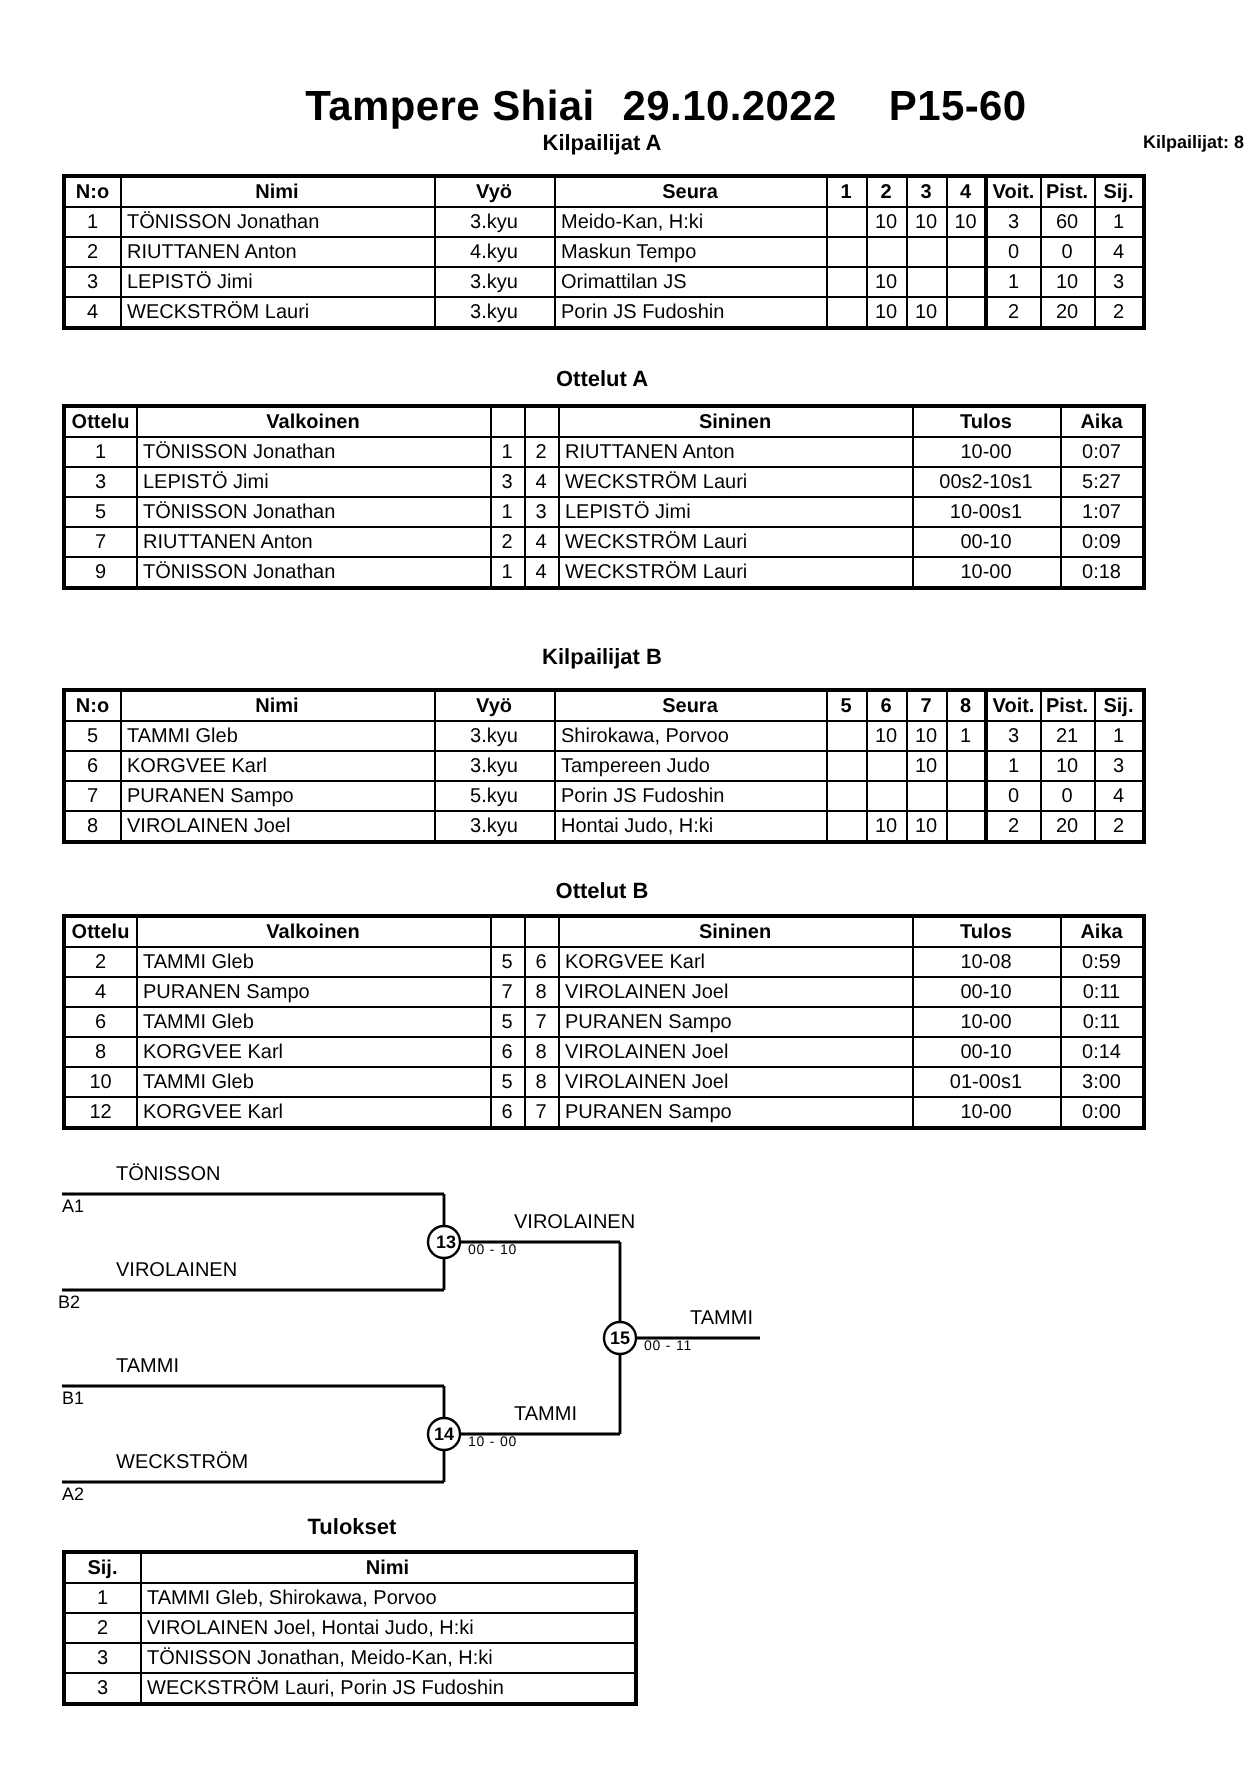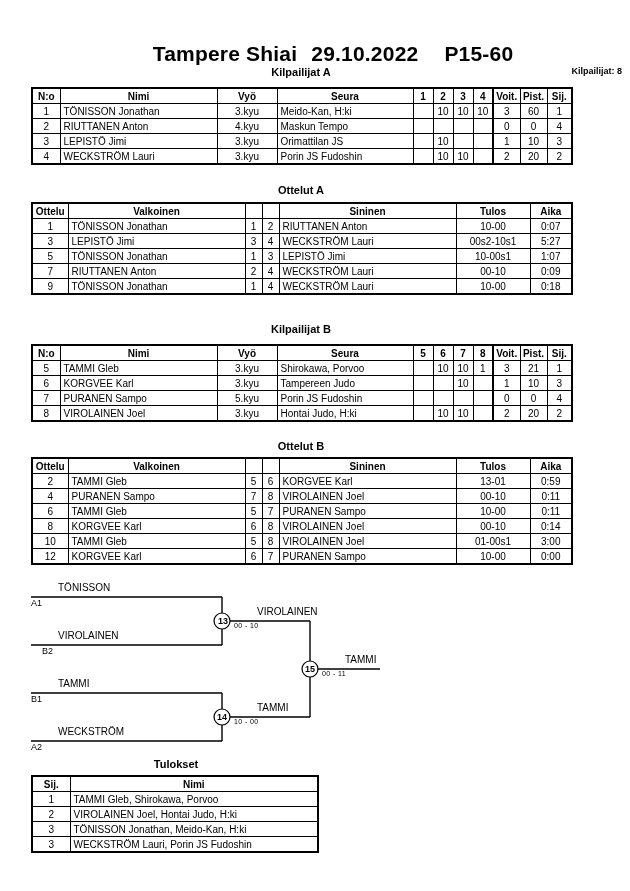--- a/index.html
+++ b/index.html
@@ -360,21 +360,21 @@
         <th class="c">Aika</th>
       </tr>
     </thead>
     <tbody>
         <tr>
           <td class="c">2</td>
           <td class="l">TAMMI Gleb</td>
           <td class="c">5</td>
           <td class="c">6</td>
           <td class="l">KORGVEE Karl</td>
-          <td class="c">13-01</td>
+          <td class="c">10-08</td>
           <td class="c">0:59</td>
         </tr>
         <tr>
           <td class="c">4</td>
           <td class="l">PURANEN Sampo</td>
           <td class="c">7</td>
           <td class="c">8</td>
           <td class="l">VIROLAINEN Joel</td>
           <td class="c">00-10</td>
           <td class="c">0:11</td>
@@ -440,21 +440,21 @@
 
       <circle cx="222" cy="41" r="8" fill="#fff" stroke="#000" stroke-width="1.2"></circle>
       <circle cx="222" cy="137" r="8" fill="#fff" stroke="#000" stroke-width="1.2"></circle>
       <circle cx="310" cy="89" r="8" fill="#fff" stroke="#000" stroke-width="1.2"></circle>
     </svg>
 
     <div class="bk-name" style="left:34px;top:2px;">TÖNISSON</div>
     <div class="bk-seed" style="left:31px;top:18px;">A1</div>
 
     <div class="bk-name" style="left:34px;top:50px;">VIROLAINEN</div>
-    <div class="bk-seed" style="left:30px;top:66px;padding-left:12px;">B2</div>
+    <div class="bk-seed" style="left:17px;top:66px;padding-left:12px;">B2</div>
 
     <div class="bk-name" style="left:34px;top:98px;">TAMMI</div>
     <div class="bk-seed" style="left:31px;top:114px;">B1</div>
 
     <div class="bk-name" style="left:34px;top:146px;">WECKSTRÖM</div>
     <div class="bk-seed" style="left:31px;top:162px;">A2</div>
 
     <div class="bk-num" style="left:215px;top:33px;">13</div>
     <div class="bk-name" style="left:233px;top:26px;">VIROLAINEN</div>
     <div class="bk-score" style="left:234px;top:42px;">00 - 10</div>

